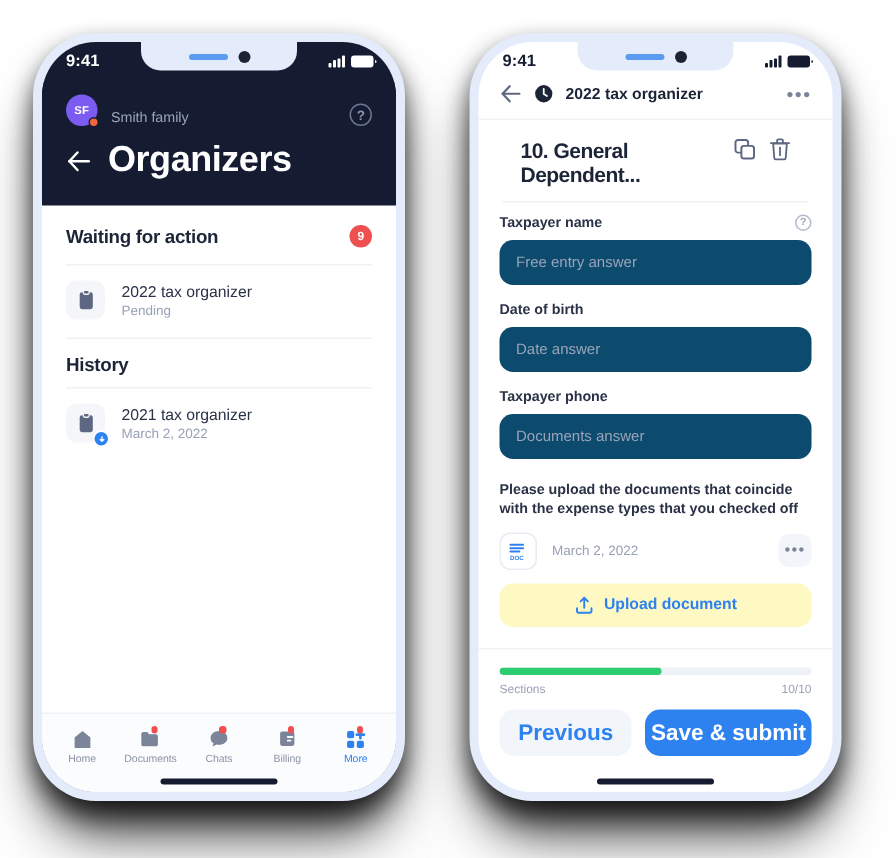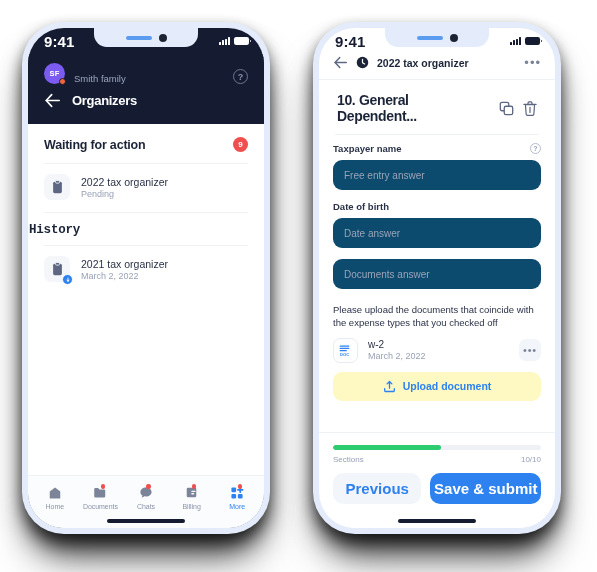--- a/index.html
+++ b/index.html
@@ -50,21 +50,21 @@
   .notch .speaker { width: 26px; height: 4px; border-radius: 2px; background: #5b9cf0; }
   .notch .camera  { width: 8px; height: 8px; border-radius: 50%; background: #1d2333; }
 
   
   .statusbar {
     height: 26px; flex: 0 0 26px;
     display: flex; align-items: center; justify-content: space-between;
     padding: 0 15px 0 16px;
     position: relative; z-index: 20;
   }
-  .statusbar .clock { font-size: 15px; font-weight: 700; letter-spacing: .1px; }
+  .statusbar .clock { font-size: 11px; font-weight: 700; letter-spacing: .1px; }
   .statusbar .icons { display: flex; align-items: center; gap: 4px; }
   .bars { display: flex; align-items: flex-end; gap: 1.2px; height: 8px; }
   .bars i { display: block; width: 1.8px; border-radius: .6px; }
   .bars i:nth-child(1){ height: 3px; }
   .bars i:nth-child(2){ height: 4.6px; }
   .bars i:nth-child(3){ height: 6.3px; }
   .bars i:nth-child(4){ height: 8px; }
   .batt { width: 15px; height: 8px; border-radius: 2.2px; position: relative; }
   .batt::after{ content:""; position:absolute; right:-2px; top:2.6px; width:1.4px; height:2.8px; border-radius:0 1px 1px 0; }
   .dark-top .statusbar .clock { color: #ffffff; }
@@ -93,21 +93,21 @@
   }
   .acct-name { color:#9aa3bb; font-size:9.5px; flex:1; }
   .help-circle {
     width:15px; height:15px; border-radius:50%;
     border:1.2px solid #6d7690; color:#8b93ab;
     font-size:9px; font-weight:700;
     display:flex; align-items:center; justify-content:center;
   }
   .title-row { display:flex; align-items:center; gap:11px; margin-top:9px; }
   .back-arrow { color:#ffffff; display:flex; align-items:center; }
-  .page-title { color:#ffffff; font-size:13px; font-weight:700; letter-spacing:-.3px; }
+  .page-title { color:#ffffff; font-size:24px; font-weight:700; letter-spacing:-.3px; }
 
   .light-body { flex:1; background:#ffffff; overflow:hidden; display:flex; flex-direction:column; }
 
   .section-head {
     display:flex; align-items:center; justify-content:space-between;
     padding: 13px 16px 11px;
   }
   .section-head h3 { font-size:12.5px; font-weight:700; color:#1c2437; letter-spacing:-.2px; }
   .count-badge {
     min-width:15px; height:15px; border-radius:50%;
@@ -127,21 +127,21 @@
   .clip-icon .dl-badge {
     position:absolute; right:-3px; bottom:-3px;
     width:11px; height:11px; border-radius:50%;
     background:#2d82f0; border:1.5px solid #fff;
     display:flex; align-items:center; justify-content:center;
   }
   .row-texts { display:flex; flex-direction:column; gap:1px; }
   .row-title { font-size:10.5px; color:#2a3247; }
   .row-sub { font-size:9px; color:#98a1b5; }
 
-  .section-head.tight { padding: 10px 1px 8px; font-family: Liberation Mono, monospace; }
+  .section-head.tight { padding: 10px 16px 8px; }
 
   
   .tabbar {
     flex:0 0 auto; background:#fbfcfe;
     border-top:1px solid #eef1f6;
     display:flex; align-items:flex-start; justify-content:space-around;
     padding: 9px 4px 4px;
   }
   .tab { display:flex; flex-direction:column; align-items:center; gap:3px; width:44px; }
   .tab .tab-ico { position:relative; height:15px; display:flex; align-items:center; justify-content:center; }
@@ -158,22 +158,22 @@
   .r-head {
     flex:0 0 auto; padding: 2px 14px 10px;
     display:flex; align-items:center; gap:8px;
     border-bottom:1px solid #eef1f6;
   }
   .r-head .hdr-title { font-size:10.5px; font-weight:600; color:#1c2437; flex:1; }
   .dots-btn { color:#7b8499; font-size:13px; letter-spacing:1px; line-height:6px; }
   .clock-ico { flex:0 0 auto; display:flex; }
 
   .q-title-row {
-    display:flex; align-items:center; gap:9px;
-    padding: 12px 18px 10px;
+    display:flex; gap:9px;
+    padding: 12px 28px 10px;
   }
   .q-title { font-size:14px; font-weight:700; color:#1c2437; letter-spacing:-.35px; flex:1; }
 
   .form-scroll { flex:1; overflow:hidden; padding: 0 14px; }
   .field { margin-top: 11px; }
   .field:first-child { margin-top: 8px; }
   .field-label-row { display:flex; align-items:center; justify-content:space-between; }
   .field-label { font-size:9.5px; font-weight:700; color:#2a3247; }
   .q-help {
     width:11px; height:11px; border-radius:50%;
@@ -182,21 +182,21 @@
     display:flex; align-items:center; justify-content:center;
   }
   .field-input {
     margin-top:6px; height:30px; border-radius:9px;
     background:#0c4a6e;
     display:flex; align-items:center; padding:0 11px;
     font-size:10px; color:#9aa4b8;
   }
 
   .upload-prompt {
-    margin-top:14px; font-size:9.5px; font-weight:400;
+    margin-top:14px; font-size:9.5px; font-weight:700;
     color:#2a3247; line-height:1.42;
   }
   .doc-row { display:flex; align-items:center; gap:10px; margin-top:8px; }
   .doc-ico {
     width:25px; height:25px; border-radius:7px;
     background:#fff; border:1px solid #e7ecf4;
     display:flex; align-items:center; justify-content:center; flex:0 0 auto;
   }
   .doc-texts { flex:1; display:flex; flex-direction:column; gap:1px; }
   .doc-name { font-size:10px; color:#2a3247; }
@@ -454,34 +454,36 @@
         </div>
 
         <div class="field">
           <div class="field-label-row">
             <div class="field-label">Date of birth</div>
           </div>
           <div class="field-input">Date answer</div>
         </div>
 
         <div class="field">
+          <div class="field-label-row">
+            <div class="field-label">Taxpayer phone</div>
+          </div>
           <div class="field-input">Documents answer</div>
         </div>
 
         <div class="upload-prompt">Please upload the documents that coincide with the expense types that you checked off</div>
 
         <div class="doc-row">
           <div class="doc-ico">
             <svg width="15" height="15" viewBox="0 0 16 16" fill="none">
               <path d="M2.4 3.4h9M2.4 5.8h9M2.4 8.2h6.4" stroke="#2d82f0" stroke-width="1.4" stroke-linecap="round"></path>
               <text x="2.2" y="14.2" font-family="Liberation Sans, sans-serif" font-size="4.4" font-weight="700" fill="#2d82f0">DOC</text>
             </svg>
           </div>
           <div class="doc-texts">
-            <div class="doc-name">w-2</div>
             <div class="doc-date">March 2, 2022</div>
           </div>
           <div class="doc-more">•••</div>
         </div>
 
         <div class="upload-btn">
           <span style="display:flex">
             <svg width="13" height="13" viewBox="0 0 14 14" fill="none">
               <path d="M7 1.6v7.2M7 1.6L4.4 4.2M7 1.6l2.6 2.6" stroke="#2d82f0" stroke-width="1.4" stroke-linecap="round" stroke-linejoin="round"></path>
               <path d="M1.8 9.2v2a1.2 1.2 0 001.2 1.2h8a1.2 1.2 0 001.2-1.2v-2" stroke="#2d82f0" stroke-width="1.4" stroke-linecap="round"></path>

